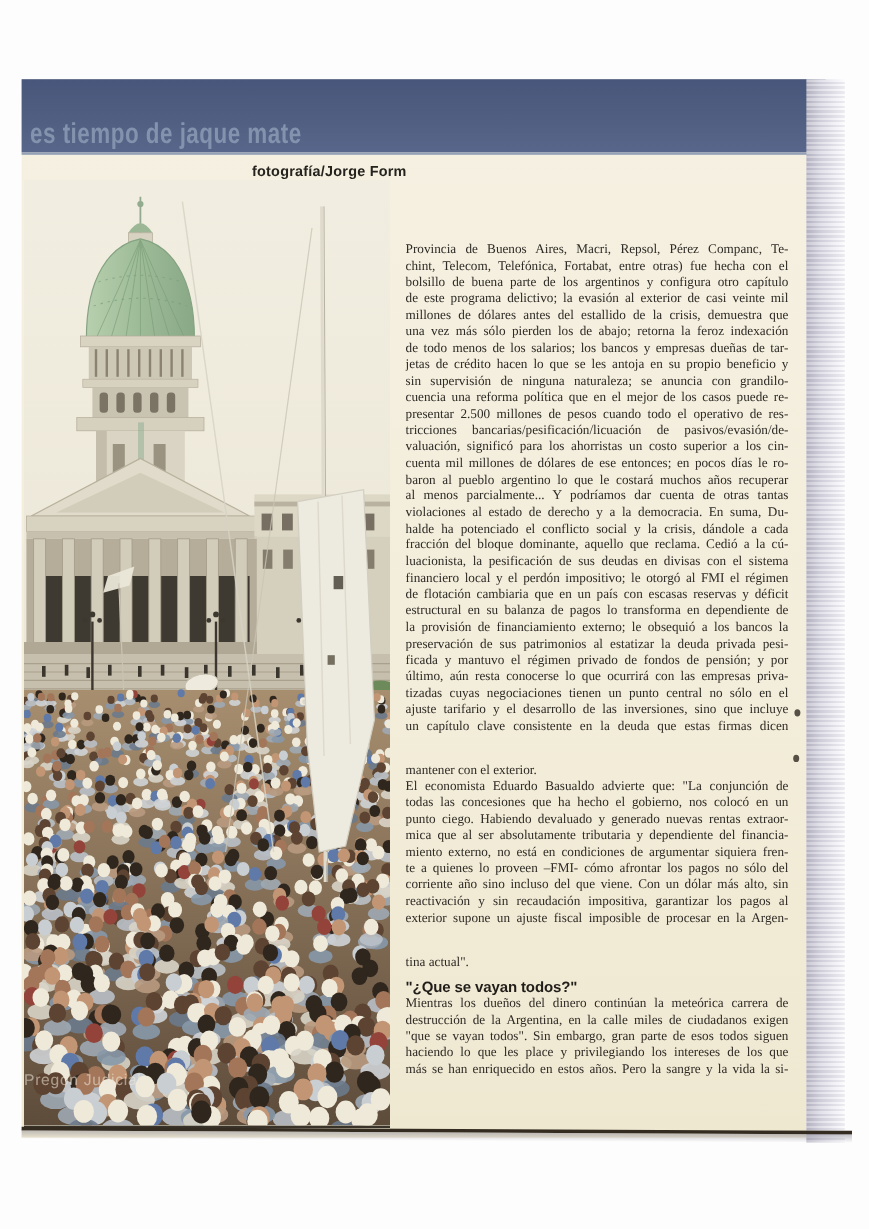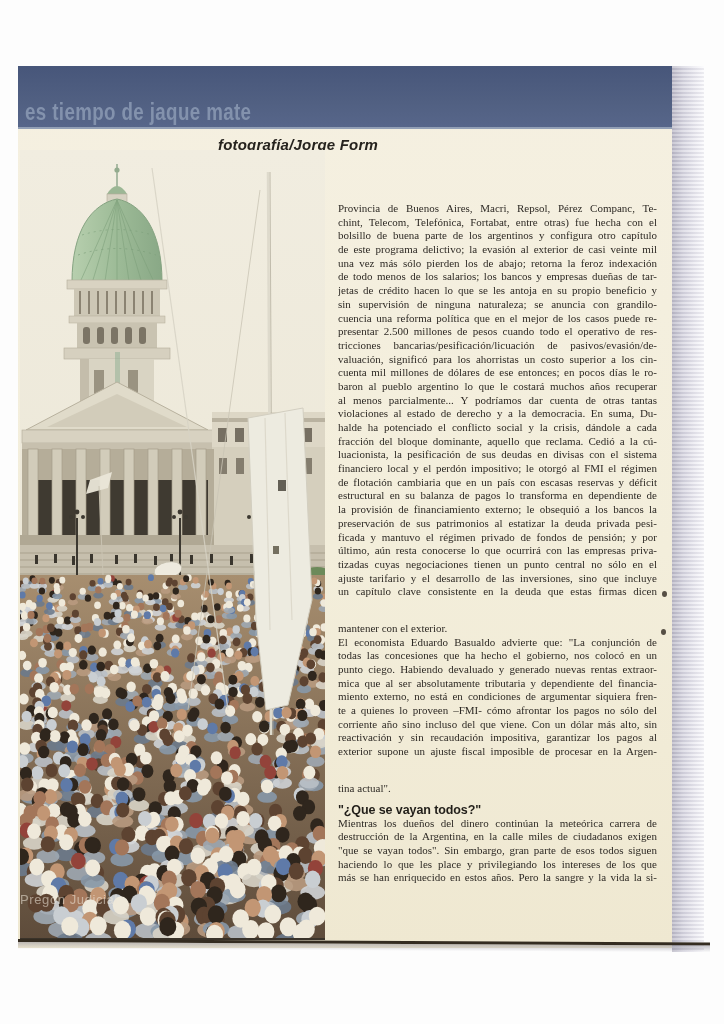--- a/index.html
+++ b/index.html
@@ -7,22 +7,22 @@
   .scan{position:relative;width:724px;height:1024px;background:#fdfdfd;overflow:hidden;}
   .page{position:absolute;left:18px;top:66px;width:654px;height:882px;
         background:linear-gradient(180deg,#f5f0e1 0%,#f3eedb 55%,#efe8d1 100%);}
   .band{position:absolute;left:0;top:0;width:654px;height:61px;
         background:linear-gradient(180deg,#47567a 0%,#516082 60%,#57668a 100%);
         border-bottom:2px solid #93a0b6;padding-left:16px;}
   .band-title{position:absolute;left:7px;bottom:1px;
         font-family:"Liberation Sans",sans-serif;font-weight:bold;font-size:24px;
         color:#8392ad;letter-spacing:0.5px;transform:scaleX(0.78);transform-origin:left bottom;
         white-space:nowrap;}
-  .credit{position:absolute;left:200px;top:70px;font-size:15px;font-weight:bold;
-        color:#26231e;letter-spacing:0.2px;font-style:italic;}
+  .credit{position:absolute;left:192px;top:70px;font-size:12px;font-weight:bold;
+        color:#26231e;letter-spacing:0.2px;}
   .photo{position:absolute;left:2px;top:84px;width:305px;height:788px;overflow:hidden;
         border-bottom:2px solid #3a332a;}
   .photo svg{display:block;}
   .watermark{position:absolute;left:-12px;top:742px;font-size:13px;
         color:rgba(238,232,218,0.55);letter-spacing:0.6px;white-space:nowrap;}
   .article{position:absolute;left:320px;top:136px;width:319px;
         font-family:"Liberation Serif",serif;font-size:11px;color:#2e2a25;}
   .tline{height:13.7px;line-height:13.7px;overflow:hidden;
         text-align:justify;text-align-last:justify;}
   .tline.end{text-align-last:left;margin-top:23px;}
@@ -1493,20 +1493,21 @@
         </g>
       </svg>
       <div class="watermark">0 Pregón Judicial</div>
     </div>
 
     <div class="article">
         <div class="tline">Provincia de Buenos Aires, Macri, Repsol, Pérez Companc, Te-</div>
         <div class="tline">chint, Telecom, Telefónica, Fortabat, entre otras) fue hecha con el</div>
         <div class="tline">bolsillo de buena parte de los argentinos y configura otro capítulo</div>
         <div class="tline">de este programa delictivo; la evasión al exterior de casi veinte mil</div>
+        <div class="tline">millones de dólares antes del estallido de la crisis, demuestra que</div>
         <div class="tline">una vez más sólo pierden los de abajo; retorna la feroz indexación</div>
         <div class="tline">de todo menos de los salarios; los bancos y empresas dueñas de tar-</div>
         <div class="tline">jetas de crédito hacen lo que se les antoja en su propio beneficio y</div>
         <div class="tline">sin supervisión de ninguna naturaleza; se anuncia con grandilo-</div>
         <div class="tline">cuencia una reforma política que en el mejor de los casos puede re-</div>
         <div class="tline">presentar 2.500 millones de pesos cuando todo el operativo de res-</div>
         <div class="tline">tricciones bancarias/pesificación/licuación de pasivos/evasión/de-</div>
         <div class="tline">valuación, significó para los ahorristas un costo superior a los cin-</div>
         <div class="tline">cuenta mil millones de dólares de ese entonces; en pocos días le ro-</div>
         <div class="tline">baron al pueblo argentino lo que le costará muchos años recuperar</div>

